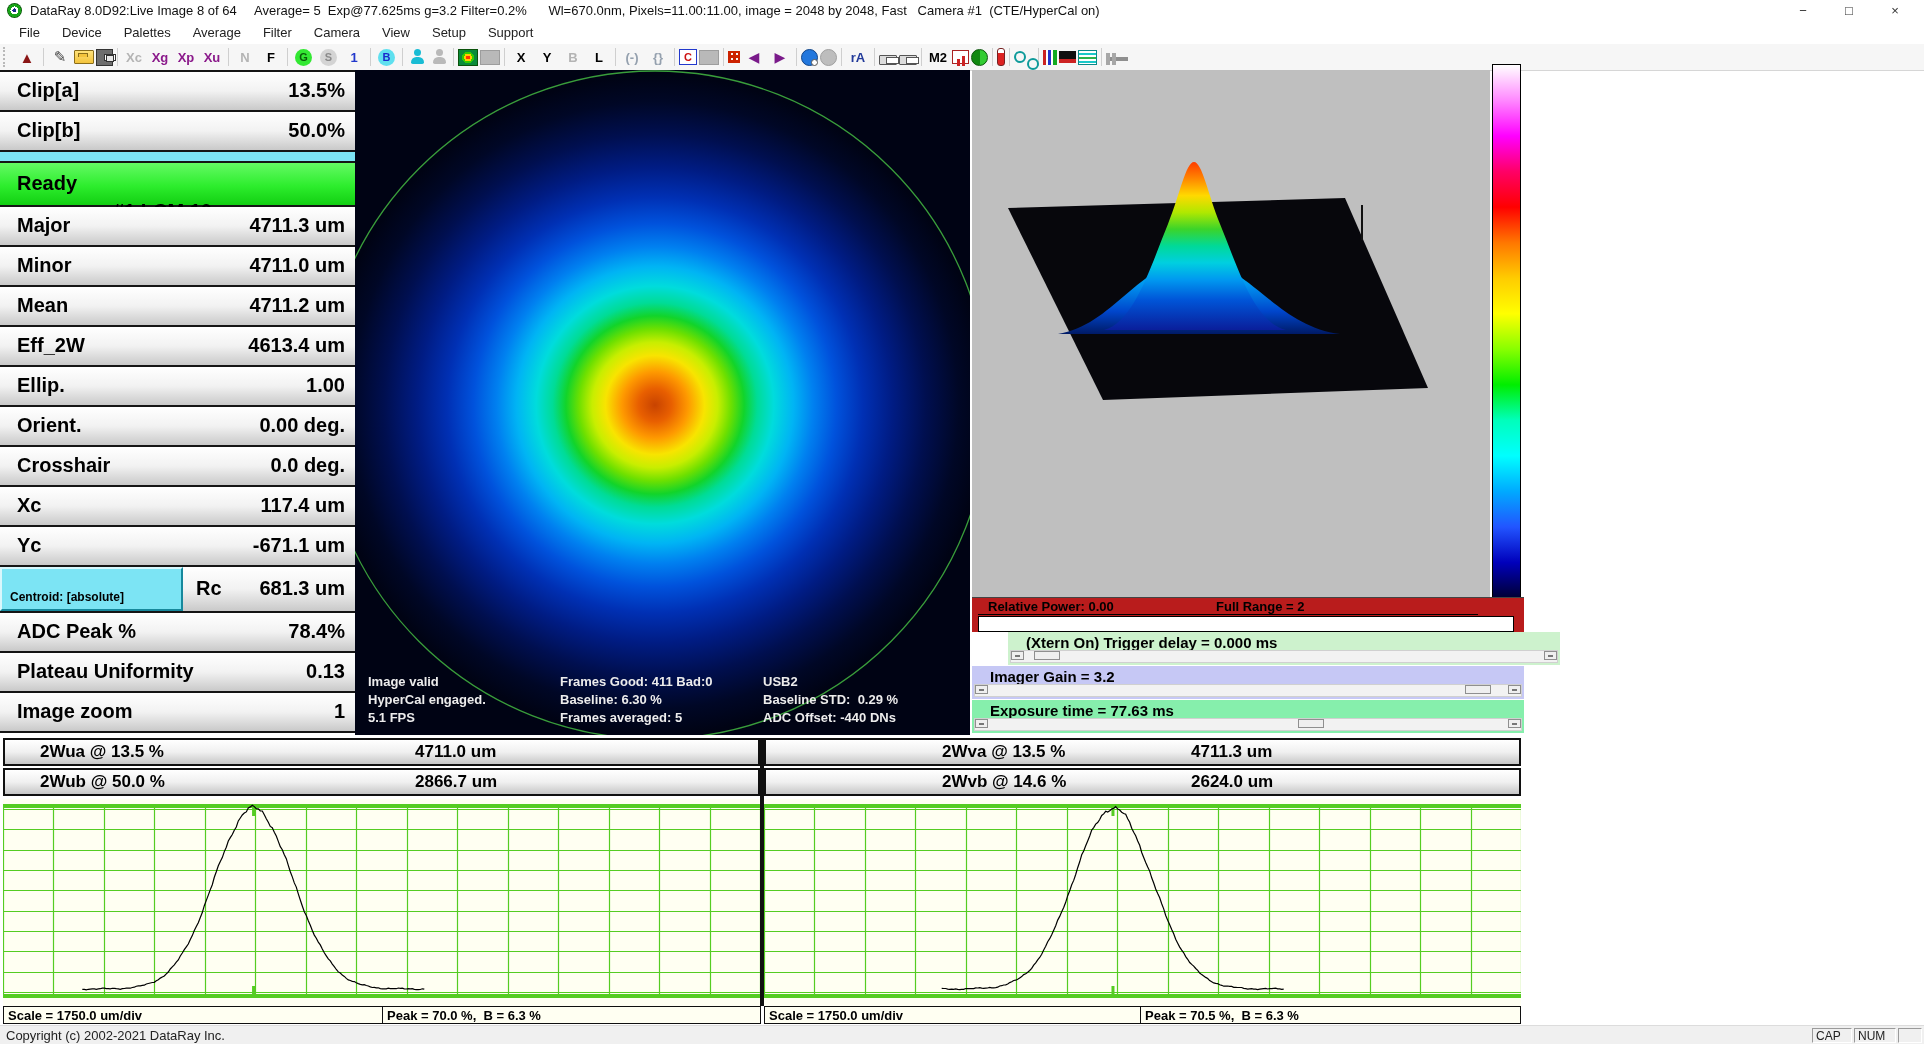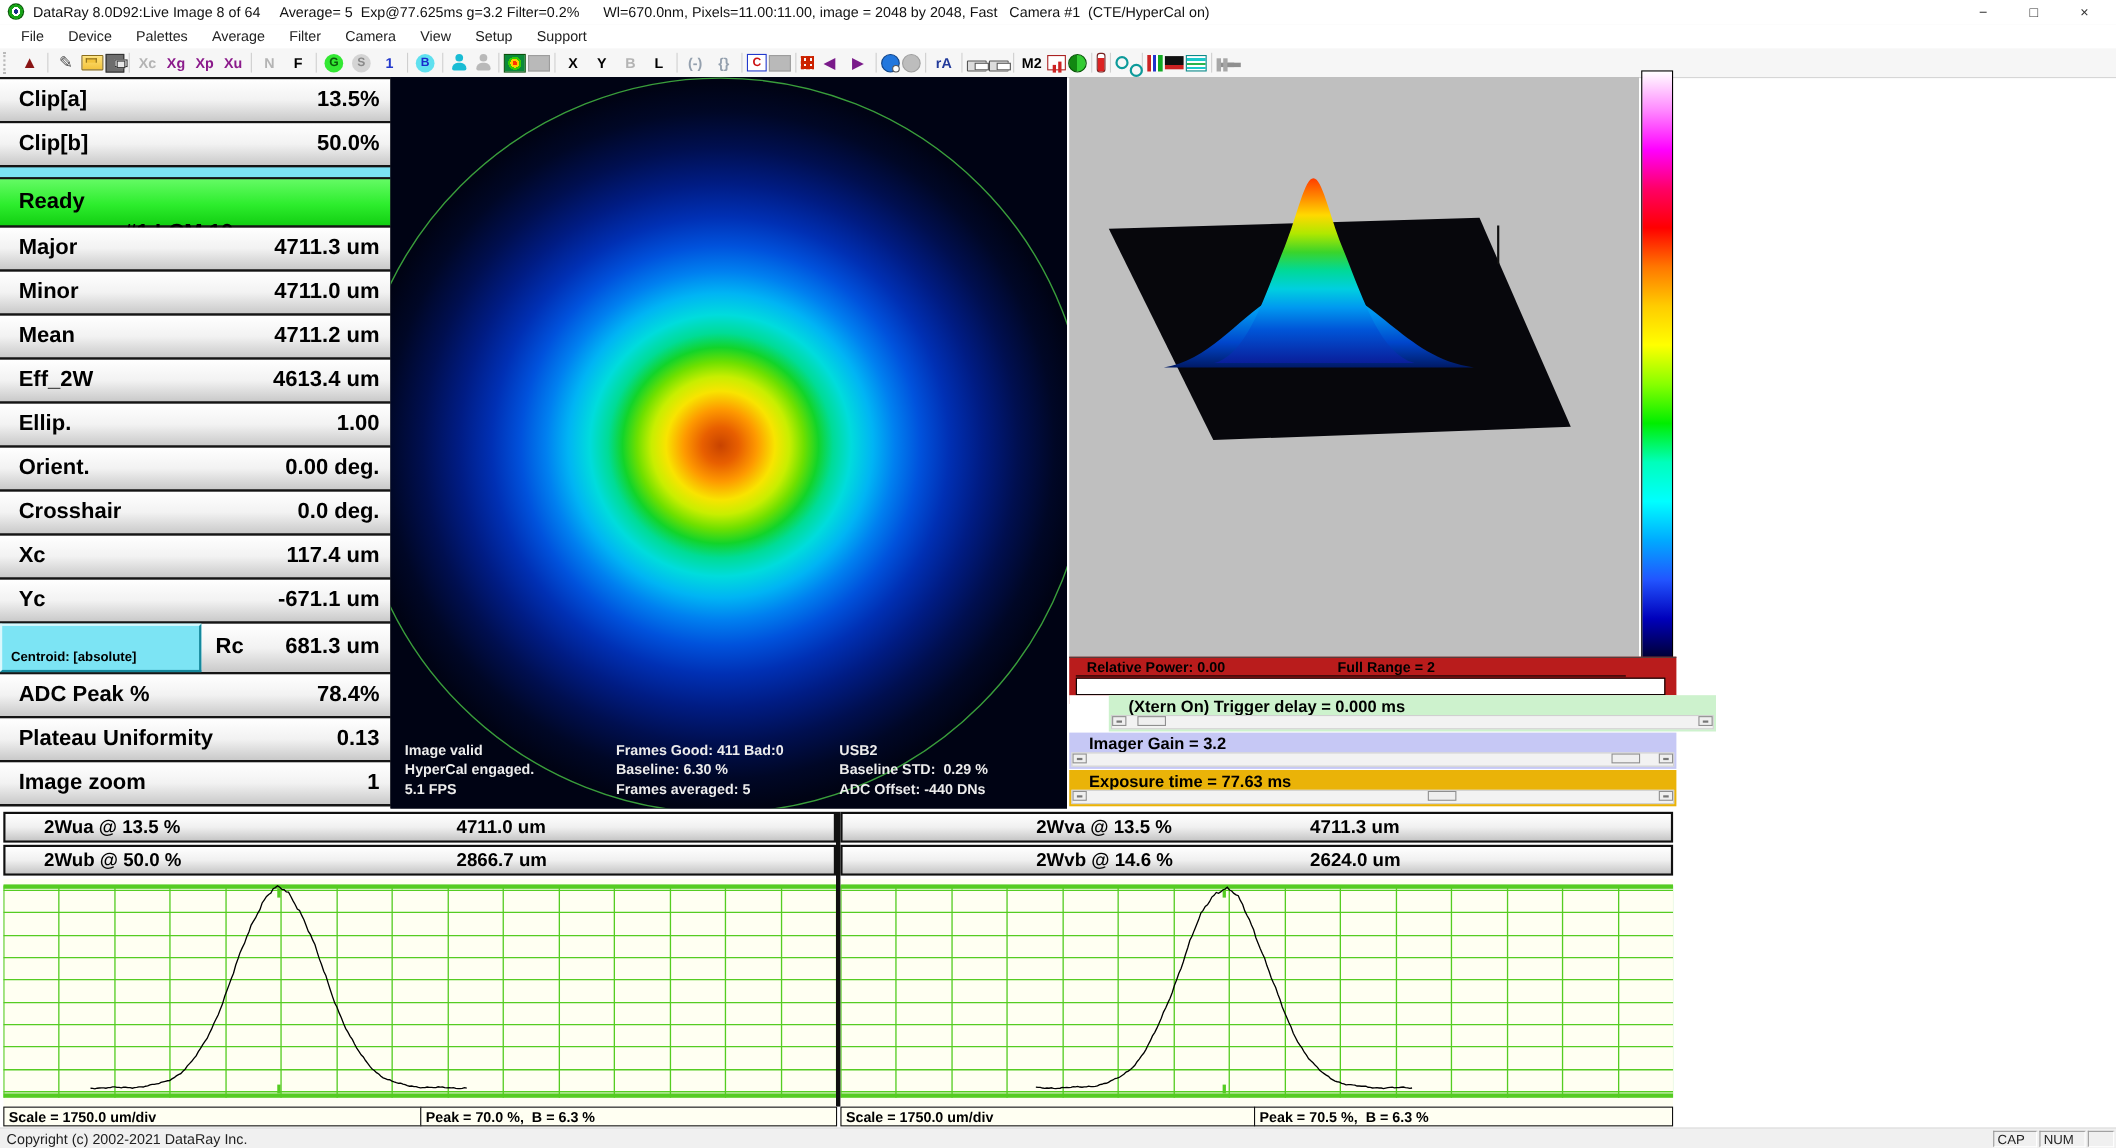--- a/index.html
+++ b/index.html
@@ -341,21 +341,21 @@
         </div>
       </div>
       <div class="slider-panel" style="background: rgb(198, 200, 245);">
         <span class="slbl">Imager Gain = 3.2</span>
         <div class="sl-track">
           <span class="sl-btn" style="left: 0px;"></span>
           <span class="sl-btn" style="right: 0px;"></span>
           <span class="sl-thumb" style="left: 490.24px;"></span>
         </div>
       </div>
-      <div class="slider-panel" style="background: #eab308;">
+      <div class="slider-panel" style="background: #86efac;">
         <span class="slbl">Exposure time = 77.63 ms</span>
         <div class="sl-track">
           <span class="sl-btn" style="left: 0px;"></span>
           <span class="sl-btn" style="right: 0px;"></span>
           <span class="sl-thumb" style="left: 322.96px;"></span>
         </div>
       </div>
     </div>
 
   <div class="ph-cell" style="left:3px;top:738px;width:757px">

